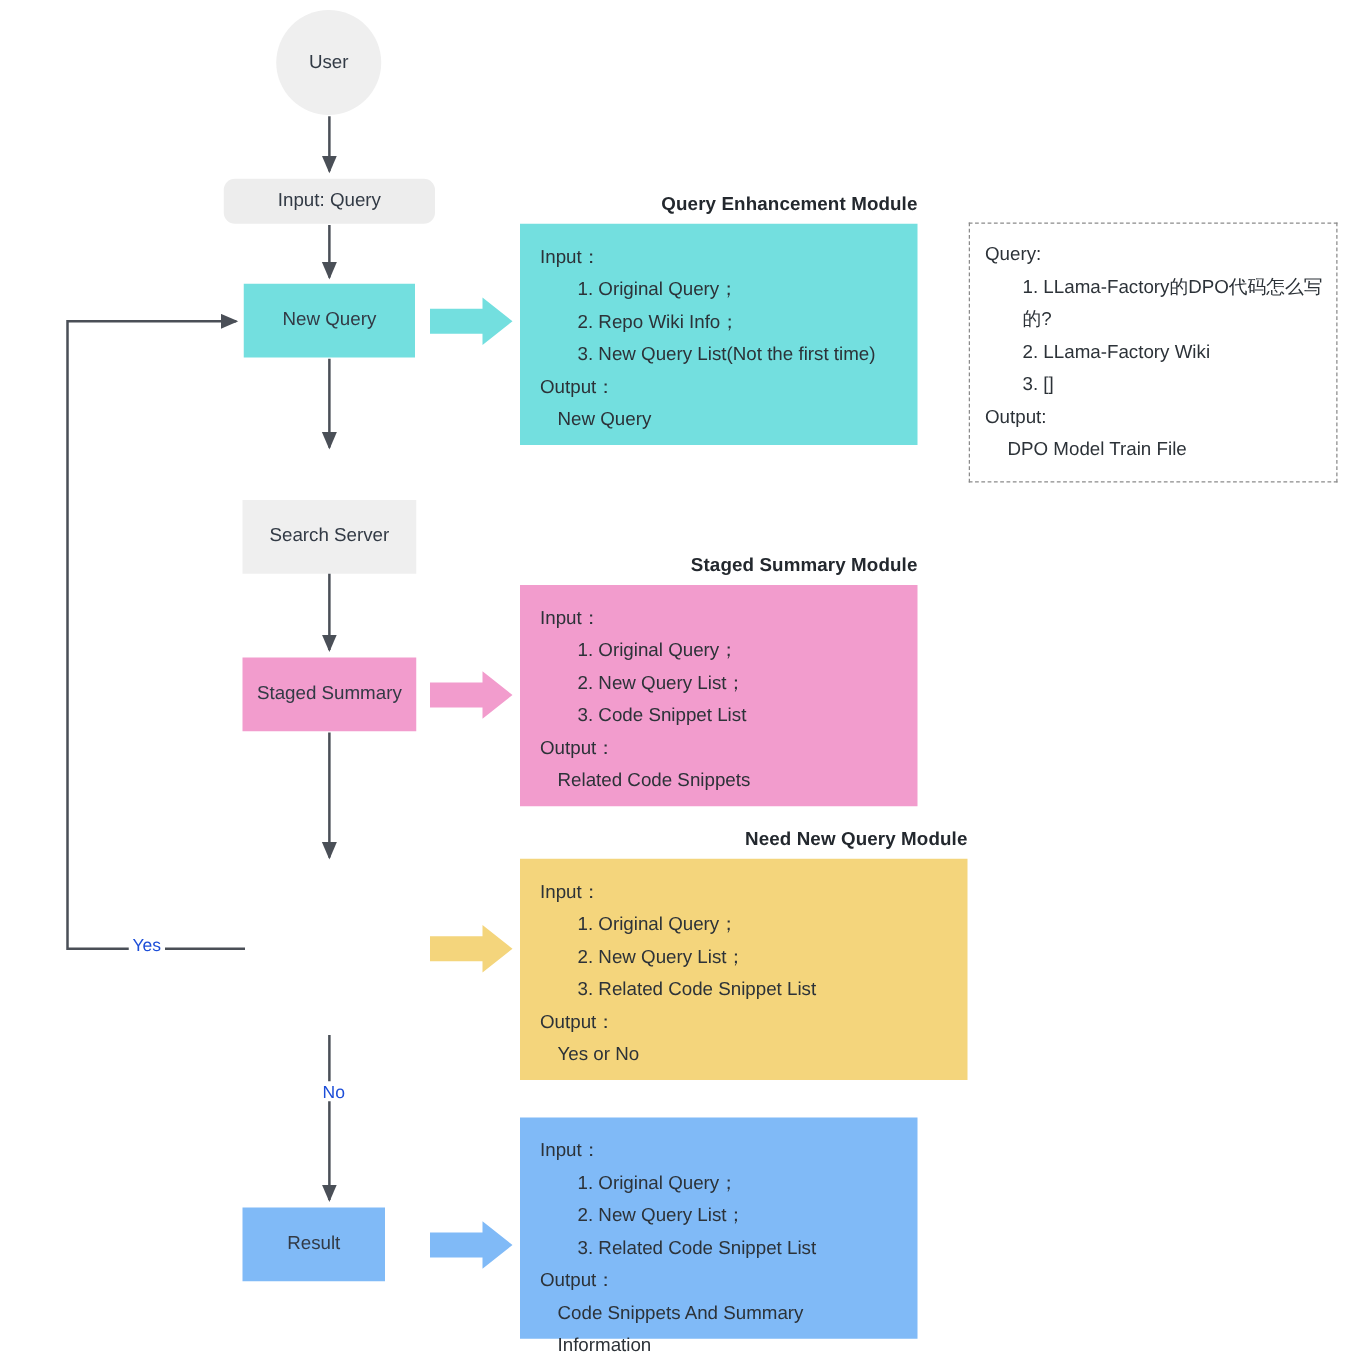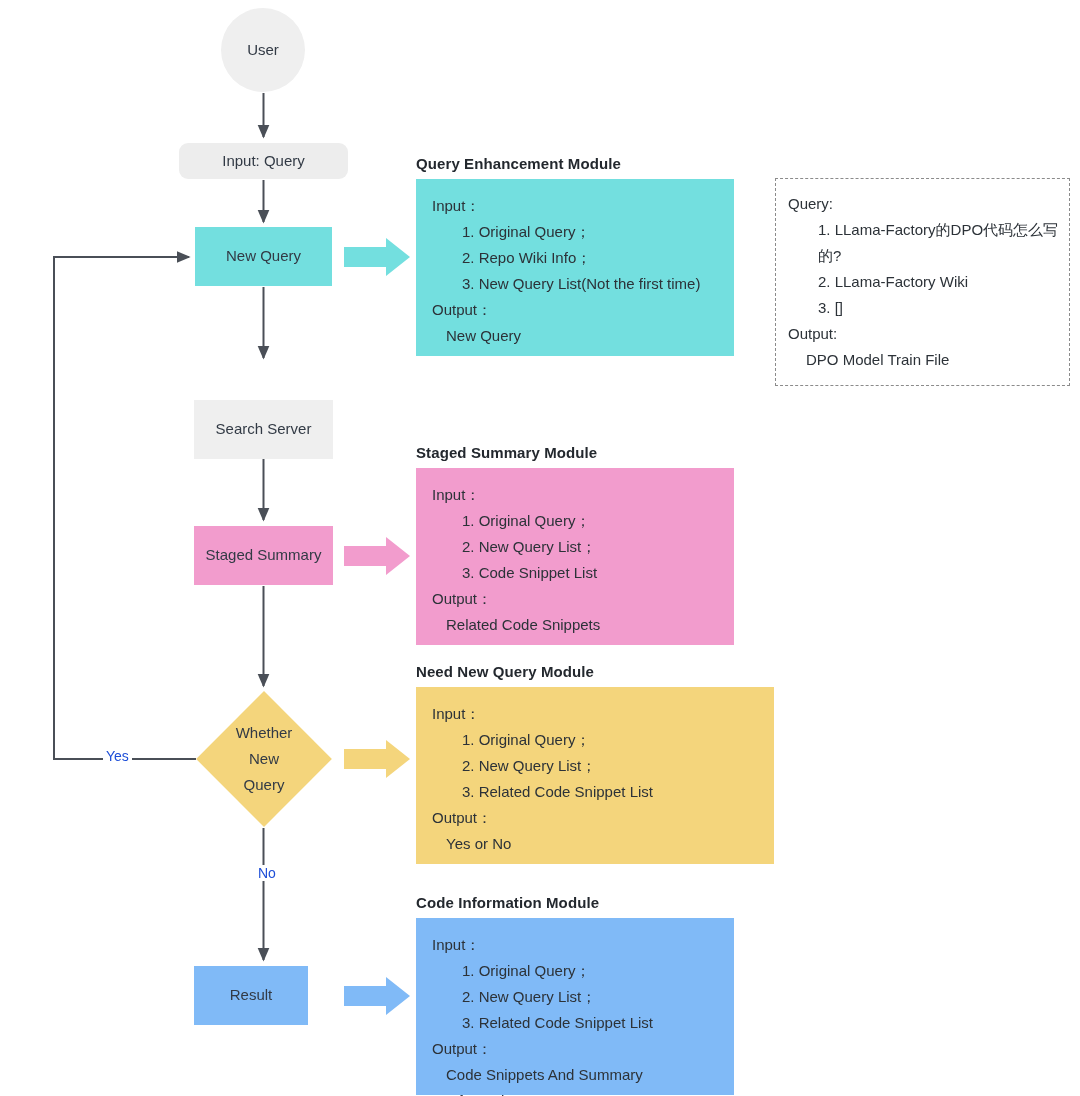--- a/index.html
+++ b/index.html
@@ -107,21 +107,21 @@
   .label-no  { left: 255px; top: 865px; }
 
   
   .module {
     position: absolute;
   }
   .module-title {
     font-size: 15px;
     font-weight: bold;
     color: #23282e;
-    text-align: left;
+    text-align: right;
     margin-bottom: 7px;
     letter-spacing: 0.1px;
   }
   .module-body {
     box-sizing: border-box;
     padding: 14px 14px 14px 16px;
     font-size: 15px;
     line-height: 26px;
     color: #2c3238;
   }
@@ -231,28 +231,20 @@
   </div>
 
   <div class="node node-search-server">
     <span>Search Server</span>
   </div>
 
   <div class="node node-staged-summary">
     <span>Staged Summary</span>
   </div>
 
-  <div class="node node-diamond">
-    <div class="diamond-shape"></div>
-    <div class="diamond-label">
-      <div>Whether</div>
-      <div>New</div>
-      <div>Query</div>
-    </div>
-  </div>
 
   <div class="node node-result">
     <span>Result</span>
   </div>
 
   <div class="edge-label label-yes">Yes</div>
   <div class="edge-label label-no">No</div>
 
   <div class="module mod-query">
     <div class="module-title">Query Enhancement Module</div>
@@ -290,21 +282,20 @@
         <li>Original Query；</li>
         <li>New Query List；</li>
         <li>Related Code Snippet List</li>
       </ol>
       <span class="lead">Output：</span>
       <span class="outval">Yes or No</span>
     </div>
   </div>
 
   <div class="module mod-code">
-    <div class="module-title">Code Information Module</div>
     <div class="module-body">
       <span class="lead">Input：</span>
       <ol>
         <li>Original Query；</li>
         <li>New Query List；</li>
         <li>Related Code Snippet List</li>
       </ol>
       <span class="lead">Output：</span>
       <span class="outval">Code Snippets And Summary Information</span>
     </div>

